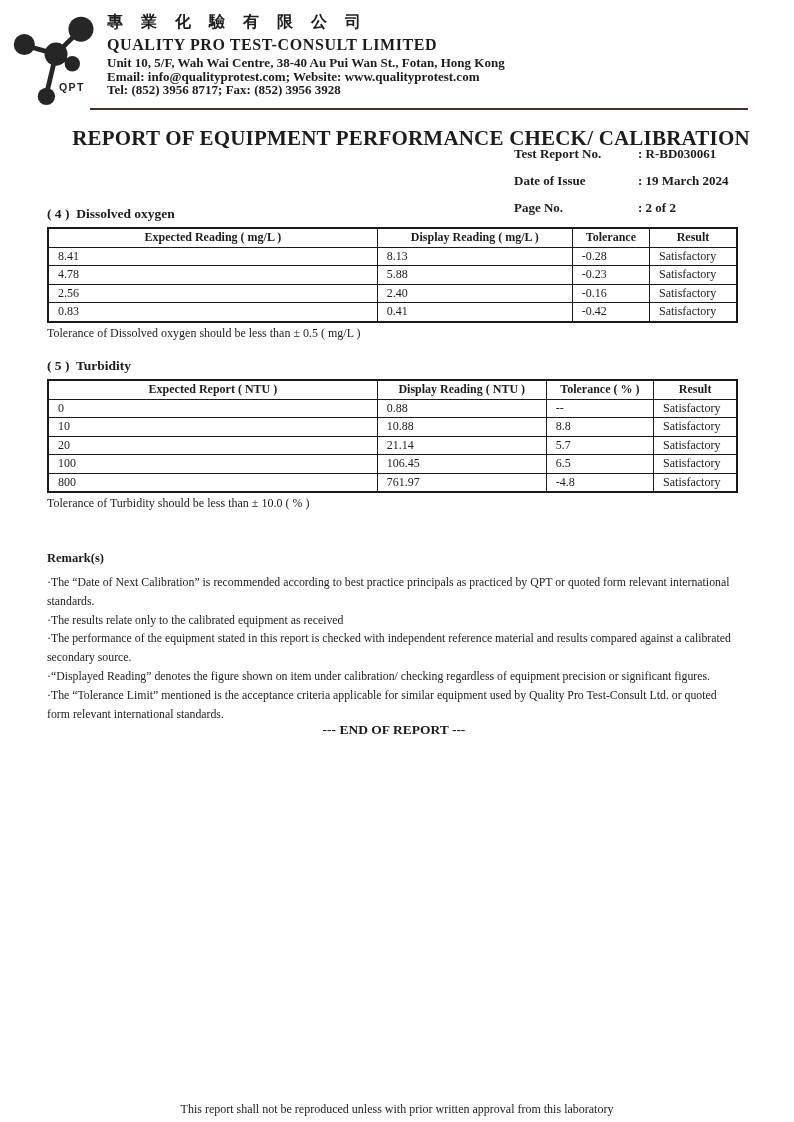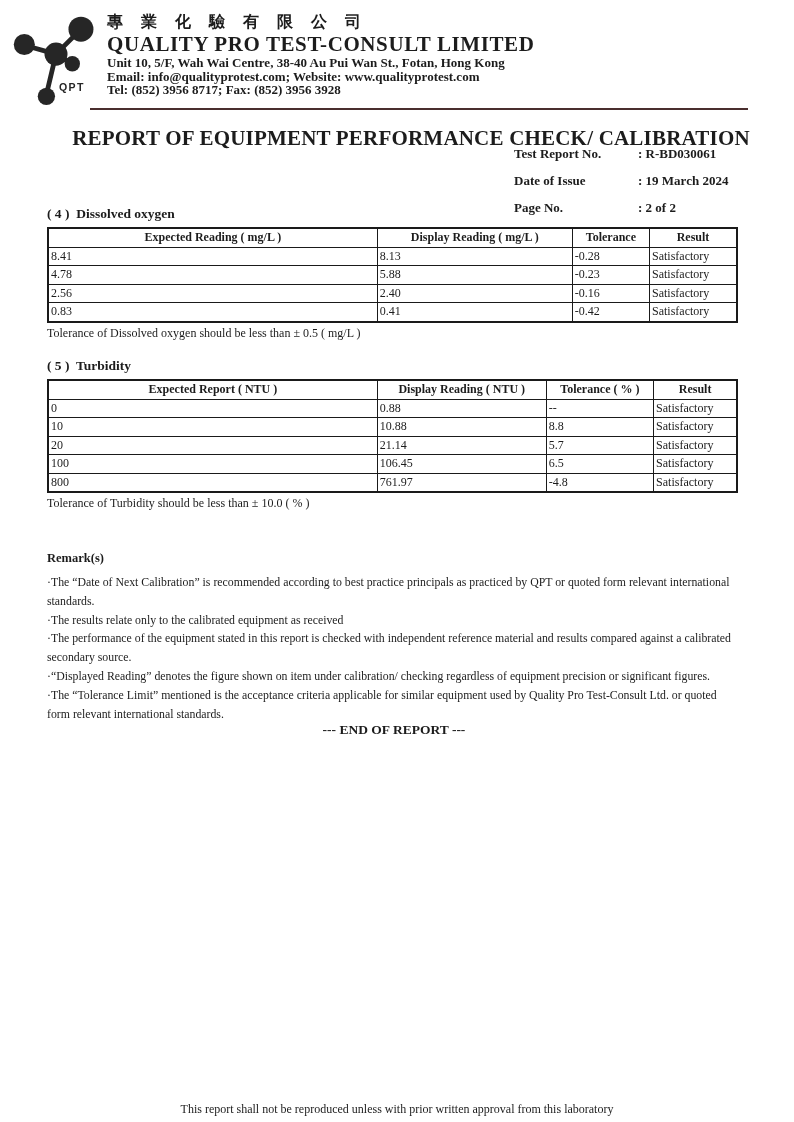--- a/index.html
+++ b/index.html
@@ -5,21 +5,21 @@
   html,body{margin:0;padding:0;background:#fff;}
   .page{
     position:relative;width:794px;height:1122px;background:#ffffff;
     font-family:"Liberation Serif", serif;color:#1c1c1c;overflow:hidden;
     margin:0 auto;
   }
   
   .logo{position:absolute;left:8px;top:8px;width:96px;height:98px;}
   .header-text{position:absolute;left:107px;top:12px;width:560px;}
   .company-cn{font-size:16px;font-weight:bold;letter-spacing:7px;line-height:20px;white-space:pre;}
-  .company-en{font-size:21px;font-weight:bold;letter-spacing:0.6px;line-height:23px;margin-top:1px;}
+  .company-en{font-size:16px;font-weight:bold;letter-spacing:0.6px;line-height:23px;margin-top:1px;}
   .header-line{font-size:13px;font-weight:bold;line-height:13.5px;}
   .header-rule{position:absolute;left:90px;top:108px;width:658px;height:2px;background:#4a2e2e;}
   
   .report-title{
     position:absolute;left:0;top:112px;width:794px;text-align:center;
     font-size:21px;font-weight:bold;letter-spacing:0.2px;margin:14px;white-space:pre;
   }
   
   .report-info{position:absolute;left:473px;top:140px;font-size:13px;font-weight:bold;margin-left:41px;}
   .report-info-row{display:flex;height:27px;align-items:center;}
@@ -27,21 +27,21 @@
   .report-info-value{white-space:pre;}
   
   .section{position:absolute;left:47px;width:691px;}
   .section-4{top:206px;}
   .section-5{top:358px;}
   .section-heading{font-size:13.5px;font-weight:bold;white-space:pre;margin:0;}
   table.perf-table{
     border-collapse:collapse;width:100%;margin-top:5px;table-layout:fixed;
   }
   table.perf-table th, table.perf-table td{
-    border:1px solid #1a1a1a;height:17.5px;padding:0 2px;
+    border:1px solid #1a1a1a;height:17.5px;padding:0 9px;
     font-size:12px;line-height:13px;overflow:hidden;white-space:pre;
   }
   table.perf-table th{font-weight:bold;}
   table.perf-table{border:2px solid #1a1a1a;}
   #table-0 col.c1{width:47.8%;} #table-0 col.c2{width:28.3%;} #table-0 col.c3{width:11.2%;} #table-0 col.c4{width:12.7%;}
   #table-1 col.c1{width:47.8%;} #table-1 col.c2{width:24.5%;} #table-1 col.c3{width:15.6%;} #table-1 col.c4{width:12.1%;}
   .table-note{font-size:12px;margin-top:3px;white-space:pre;}
   
   .remarks{position:absolute;left:47px;top:543px;width:693px;}
   .remarks-heading{font-size:12.5px;font-weight:bold;margin:8px 0 7px 0;}

